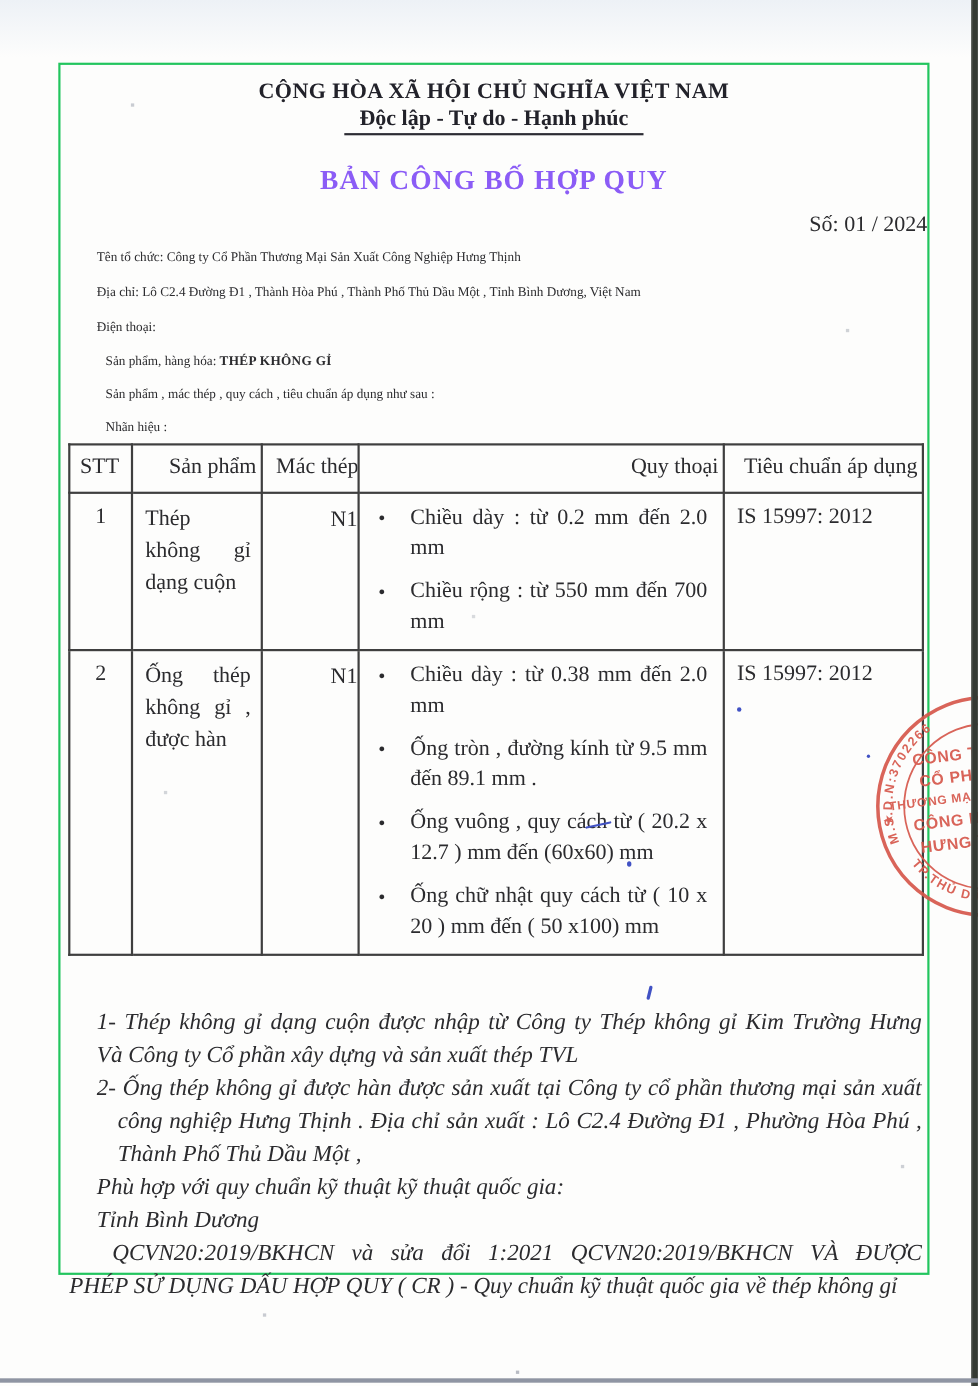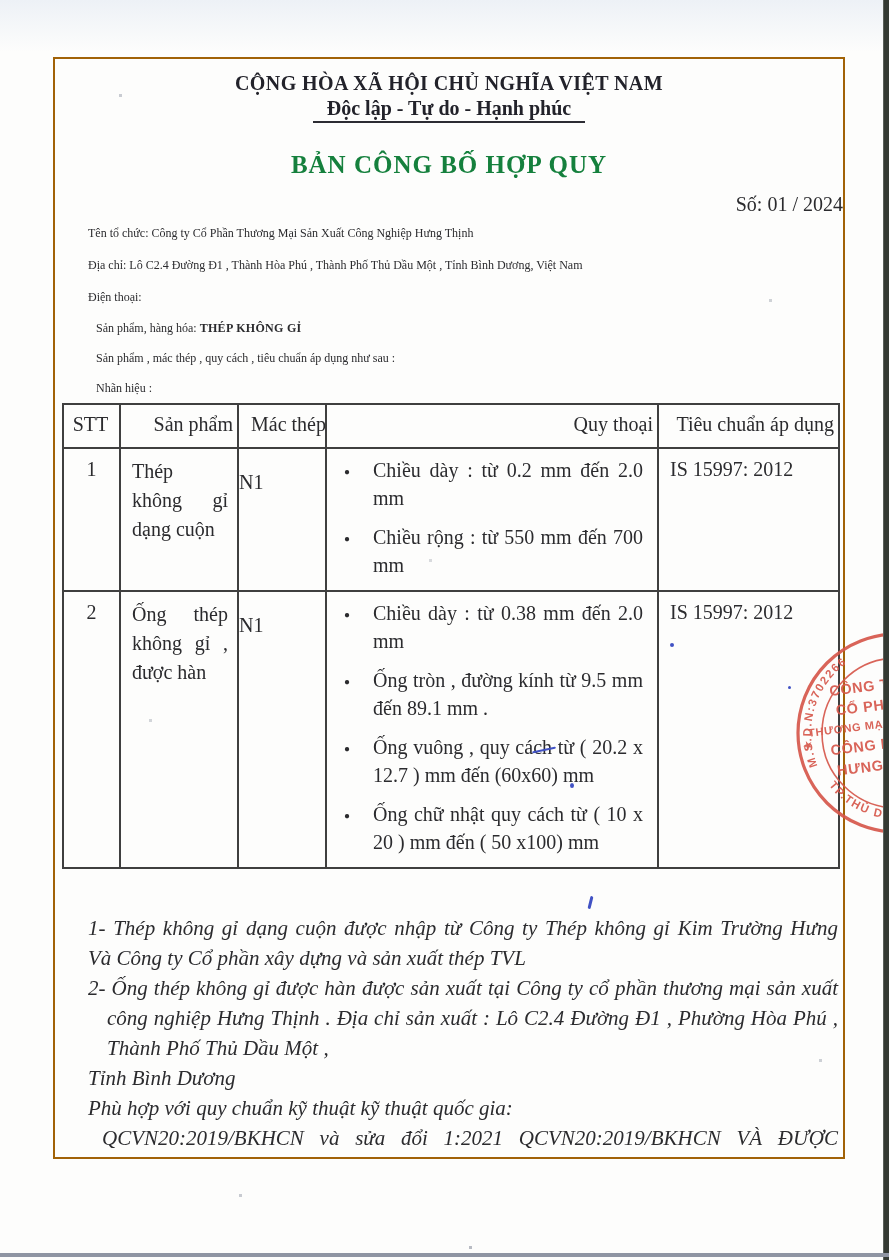--- a/index.html
+++ b/index.html
@@ -19,48 +19,48 @@
   .edge-right {
     position:absolute; top:0; right:0; width:6px; height:100%;
     background:#343a33; border-left:1px solid #5a605a;
   }
   .edge-bottom {
     position:absolute; left:0; bottom:3px; width:100%; height:4px;
     background:#8f95a3;
   }
   .page-frame {
     position:absolute; left:53px; top:57px; width:792px; height:1102px;
-    border:2px solid #a16207;
+    border:2px solid #22c55e;
     background:transparent;
   }
   
   .nat-header { margin-top:11px; text-align:center; color:#22222a; }
   .nat-line1 { font-weight:bold; font-size:20px; line-height:26px; letter-spacing:.4px; }
   .nat-line2 { display:inline-block; font-weight:bold; font-size:20px; line-height:24px;
                border-bottom:2px solid #2c2c33; padding:0 14px 1px 14px; }
   .doc-title { margin-top:27px; text-align:center; font-size:25px; line-height:30px;
-               font-weight:bold; letter-spacing:1px; color:#15803d; }
+               font-weight:bold; letter-spacing:1px; color:#8b5cf6; }
   .doc-number { margin-top:11px; text-align:right; font-size:20px; line-height:26px; }
   
   .info-p { margin:0 5px 0 33px; font-size:12px; line-height:32px; }
   .info-p.indent2 { margin-left:41px; line-height:30px; }
   .bold-inline { font-weight:bold; letter-spacing:.3px; }
   
   table.conf { border-collapse:collapse; margin-left:7px; margin-top:0;
                width:776px; table-layout:fixed; font-size:20px; }
   table.conf col.c1{width:57px;} table.conf col.c2{width:118px;}
   table.conf col.c3{width:88px;} table.conf col.c4{width:332px;}
   table.conf col.c5{width:181px;}
   table.conf th, table.conf td { border:2px solid #3f3f3f; vertical-align:top; font-weight:normal; }
   table.conf th { height:44px; text-align:right; padding:8px 4px 0 12px; white-space:nowrap; overflow:hidden; }
   table.conf th.center { text-align:center; padding-left:2px; }
   td.cell-stt { text-align:center; padding-top:9px; height:92px; }
   tr.r2 td.cell-stt { height:229px; }
   td.cell-sp { padding:8px 9px 0 11px; text-align:justify; line-height:29px; }
-  td.cell-mt { text-align:left; padding-top:22px; }
+  td.cell-mt { text-align:right; padding-top:12px; }
   td.cell-tc { padding:9px 4px 0 11px; }
   ul.specs { list-style:none; padding:7px 14px 0 0; margin:0; }
   ul.specs li { position:relative; padding-left:46px; margin-bottom:11px;
                 text-align:justify; line-height:28px; }
   ul.specs li::before { content:"●"; position:absolute; left:17px; top:2px;
                         font-size:10px; color:#2b2b2e; }
   
   .notes { margin:44px 5px 0 33px; font-size:21px; line-height:30px;font-style:italic; }
   .note-line-just { display:block; text-align:justify; text-align-last:justify; }
   .note-block { margin:0; }
@@ -162,24 +162,25 @@
   <div class="notes">
     <p class="note-block">
       <span class="note-line-just">1-  Thép không gỉ dạng cuộn được nhập từ Công ty Thép không gỉ Kim Trường Hưng</span>
       <span>Và Công ty Cổ phần xây dựng và sản xuất thép TVL</span>
     </p>
     <p class="note-block">
       <span class="note-line-just">2-  Ống thép không gỉ được hàn được sản xuất tại Công ty cổ phần thương mại sản xuất</span>
       <span class="n2-cont just">công nghiệp Hưng Thịnh . Địa chỉ sản xuất : Lô C2.4 Đường Đ1 , Phường Hòa Phú ,</span>
       <span class="n2-cont">Thành Phố Thủ Dầu Một ,</span>
     </p>
+    <p class="note-block">Phù hợp với quy chuẩn kỹ thuật kỹ thuật quốc gia:</p>
     <p class="note-block">Tỉnh Bình Dương</p>
-    <p class="note-block">Phù hợp với quy chuẩn kỹ thuật kỹ thuật quốc gia:</p>
     <p class="note-block note5">
       <span class="n5l1">QCVN20:2019/BKHCN và sửa đổi 1:2021 QCVN20:2019/BKHCN VÀ ĐƯỢC</span>
+      <span class="n5l2">PHÉP SỬ DỤNG DẤU HỢP QUY ( CR ) -  Quy chuẩn kỹ thuật quốc gia về thép không gỉ</span>
     </p>
   </div>
 
 </div>
 
 <svg class="stamp" width="250" height="250" viewBox="0 0 250 250">
   <g opacity="0.92">
     <circle cx="122" cy="121" r="99" fill="none" stroke="#d6584c" stroke-width="3.2"></circle>
     <circle cx="122" cy="121" r="75" fill="none" stroke="#d6584c" stroke-width="1.6"></circle>
     <defs>

